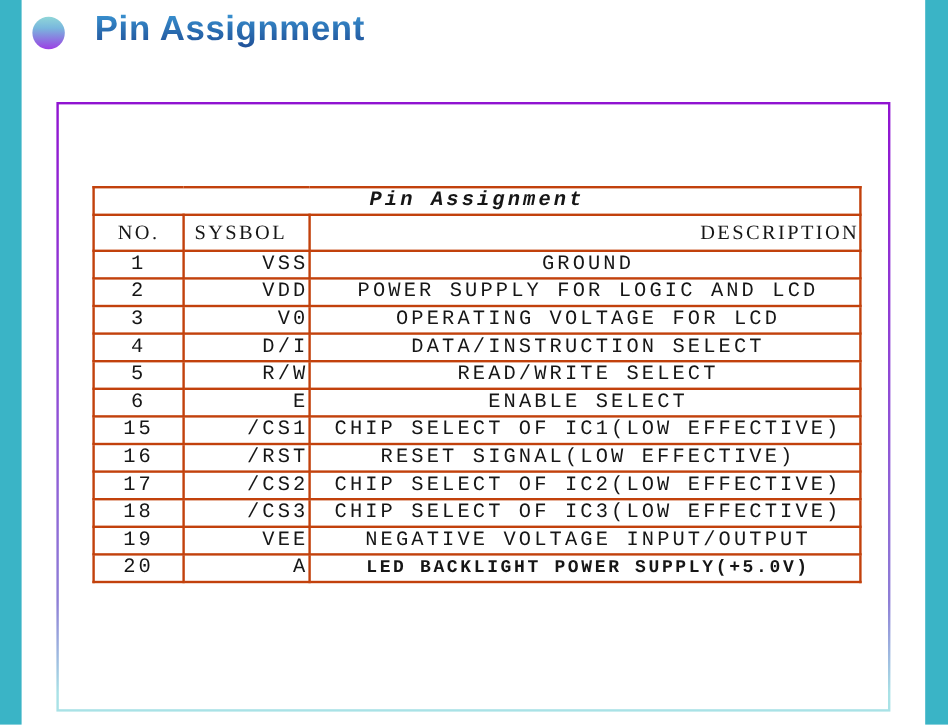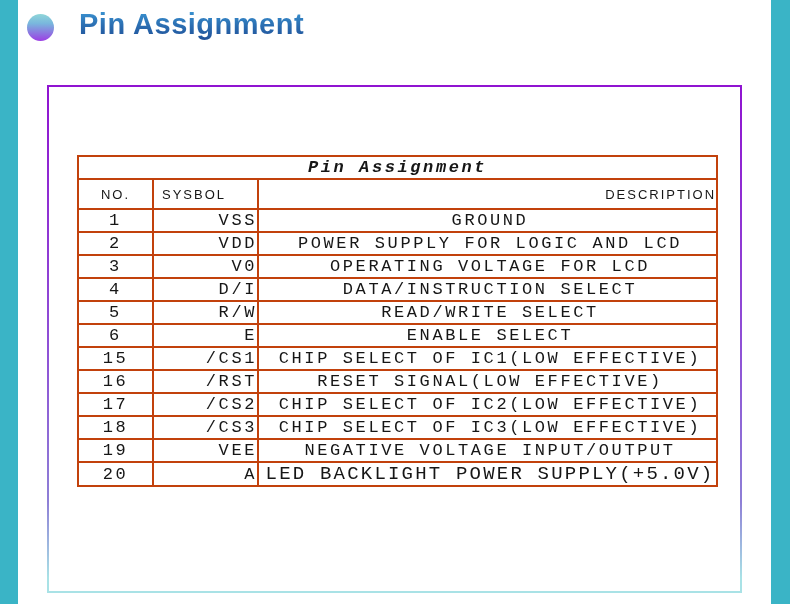--- a/index.html
+++ b/index.html
@@ -74,42 +74,42 @@
     height: 39px;
     text-align: center;
     font-family: "Liberation Sans", sans-serif;
     font-size: 31px;
     font-weight: bold;
     font-style: italic;
     letter-spacing: 1px;
   }
   .pin-table th {
     height: 28px;
-    font-family: Liberation Sans, sans-serif;
+    font-family: Liberation Serif, serif;
     font-weight: normal;
-    font-size: 13px;
+    font-size: 17px;
     letter-spacing: 2px;
   }
   th.col-no { text-align: center; }
   th.col-symbol { text-align: left; padding-left: 8px; }
   th.col-description { text-align: right; padding-left: 6px; }
 
   .pin-table td {
     height: 21px;
     font-family: "Liberation Mono", monospace;
     font-size: 17px;
     letter-spacing: 2.6px;
   }
   td.cell-no { text-align: center; }
   td.cell-symbol { text-align: right; padding-left: 5px; }
   td.cell-description { text-align: center; padding-left: 5px; }
   td.cell-description.small {
-    font-size: 19px;
+    font-size: 15px;
     letter-spacing: 2.2px;
-    font-weight: normal;
+    font-weight: bold;
   }
 </style>
 </head>
 <body>
 
 <div class="page">
   <div class="side-bar left"></div>
   <div class="side-bar right"></div>
 
   <div class="heading-row">

